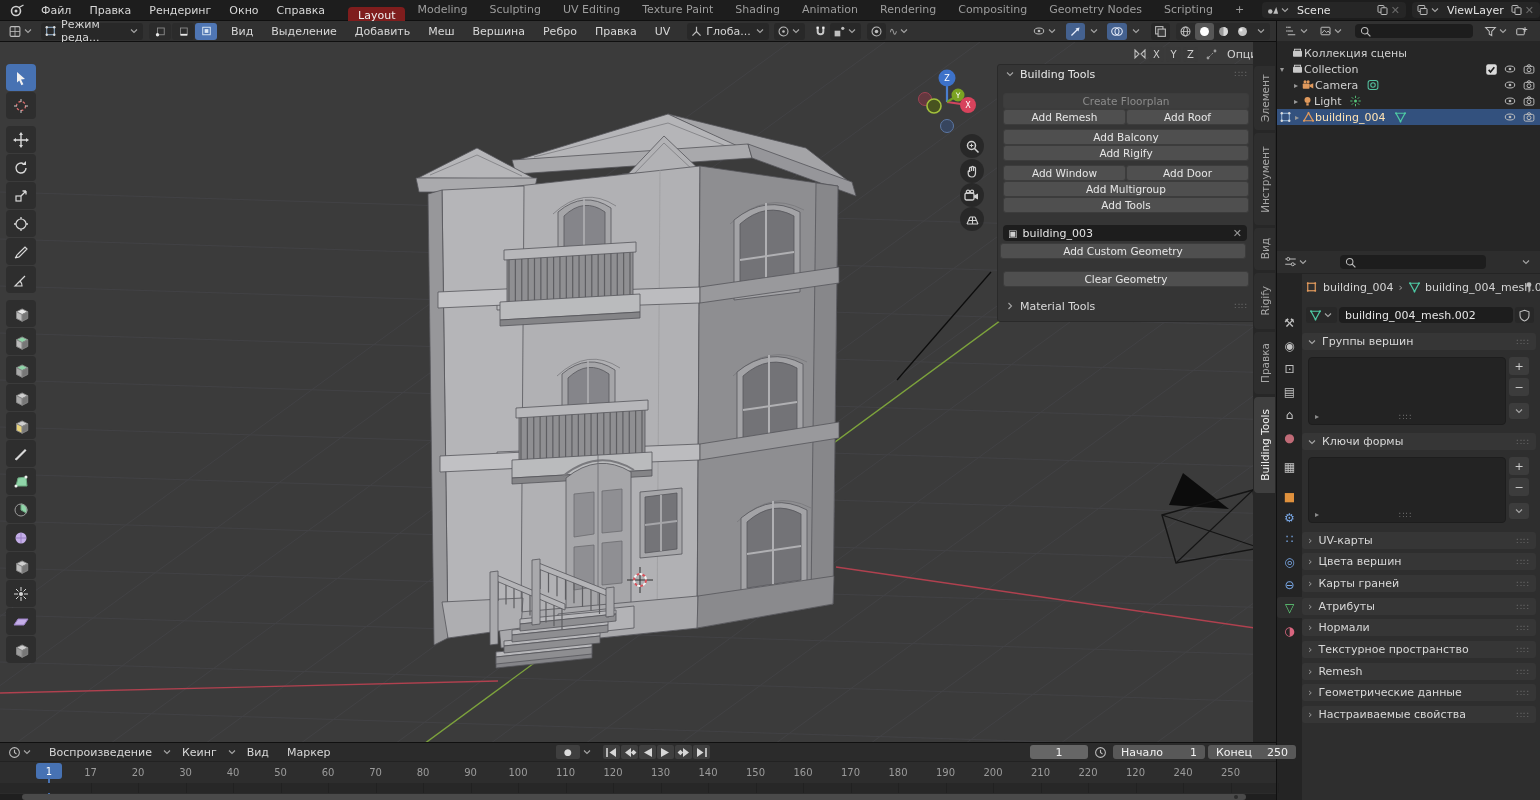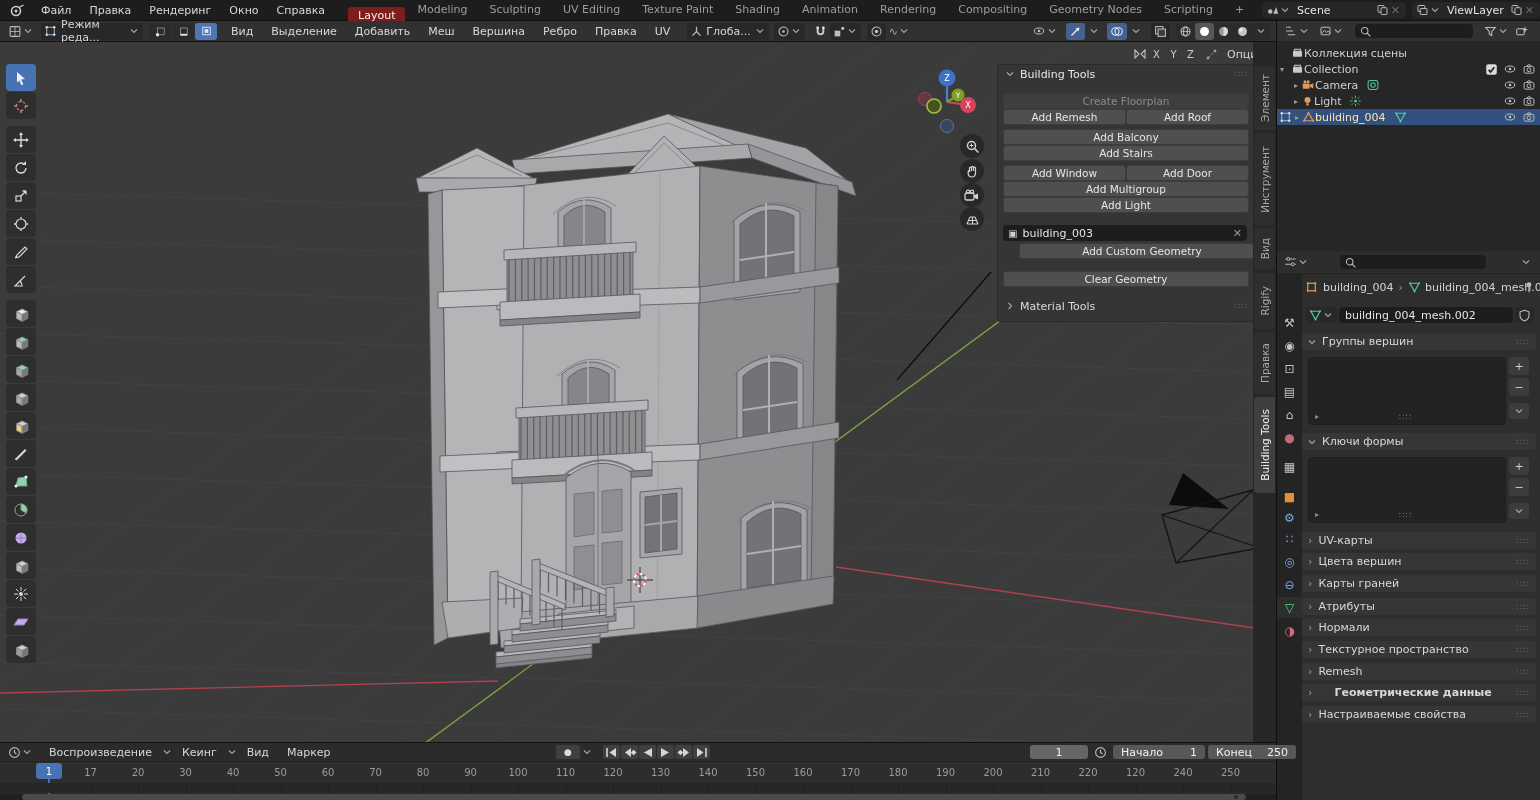--- a/index.html
+++ b/index.html
@@ -831,31 +831,31 @@
               <path d="M4 6l4 4 4-4" fill="none" stroke="#a5a5a5" stroke-width="1.5"></path>
             </svg>
           </i>
         <span style="margin-left:4px;color:#e8e8e8;">Building Tools</span>
         <span class="grip" style="margin-left:auto;">∷∷</span>
       </div>
       <div class="np-btn disabled" style="left:5px;top:28px;width:244px;">Create Floorplan</div>
       <div class="np-btn" style="left:5px;top:44px;width:121px;">Add Remesh</div>
       <div class="np-btn" style="left:128px;top:44px;width:121px;">Add Roof</div>
       <div class="np-btn" style="left:5px;top:64px;width:244px;">Add Balcony</div>
-      <div class="np-btn" style="left:5px;top:80px;width:244px;">Add Stairs</div>
+      <div class="np-btn" style="left:5px;top:80px;width:244px;">Add Rigify</div>
       <div class="np-btn" style="left:5px;top:100px;width:121px;">Add Window</div>
       <div class="np-btn" style="left:128px;top:100px;width:121px;">Add Door</div>
       <div class="np-btn" style="left:5px;top:116px;width:244px;">Add Multigroup</div>
-      <div class="np-btn" style="left:5px;top:132px;width:244px;">Add Light</div>
+      <div class="np-btn" style="left:5px;top:132px;width:244px;">Add Tools</div>
       <div class="fld" style="position:absolute;left:5px;top:160px;width:244px;height:16px;">
         <span style="margin:0 5px;color:#cfcfcf;font-size:10px;">▣</span>
         <span>building_003</span>
         <span style="margin-left:auto;margin-right:5px;color:#9a9a9a;">✕</span>
       </div>
-      <div class="np-btn" style="left:21px;top:178px;width:244px;">Add Custom Geometry</div>
+      <div class="np-btn" style="left:2px;top:178px;width:244px;">Add Custom Geometry</div>
       <div class="np-btn" style="left:5px;top:206px;width:244px;">Clear Geometry</div>
       <div class="row" style="position:absolute;left:0;top:232px;width:256px;height:18px;padding:0 6px;box-sizing:border-box;">
         <i class="ic">
             <svg width="12" height="12" viewBox="0 0 16 16">
               <path d="M6 4l4 4-4 4" fill="none" stroke="#a5a5a5" stroke-width="1.5"></path>
             </svg>
           </i>
         <span style="margin-left:4px;color:#dadada;">Material Tools</span>
         <span class="grip" style="margin-left:auto;">∷∷</span>
       </div>
@@ -1278,21 +1278,21 @@
             <span style="margin-left:6px;">Текстурное пространство</span>
             <span class="grip">∷∷</span>
           </div>
           <div class="panel-hdr" style="top: 412px;">
             <span style="margin-left:6px;color:#9a9a9a;">›</span>
             <span style="margin-left:6px;">Remesh</span>
             <span class="grip">∷∷</span>
           </div>
           <div class="panel-hdr" style="top: 433px;">
             <span style="margin-left:6px;color:#9a9a9a;">›</span>
-            <span style="margin-left:22px;font-weight:bold;">Геометрические данные</span>
+            <span style="margin-left:6px;">Геометрические данные</span>
             <span class="grip">∷∷</span>
           </div>
           <div class="panel-hdr" style="top: 455px;">
             <span style="margin-left:6px;color:#9a9a9a;">›</span>
             <span style="margin-left:6px;">Настраиваемые свойства</span>
             <span class="grip">∷∷</span>
           </div>
         </div>
     </div>
   </div>

